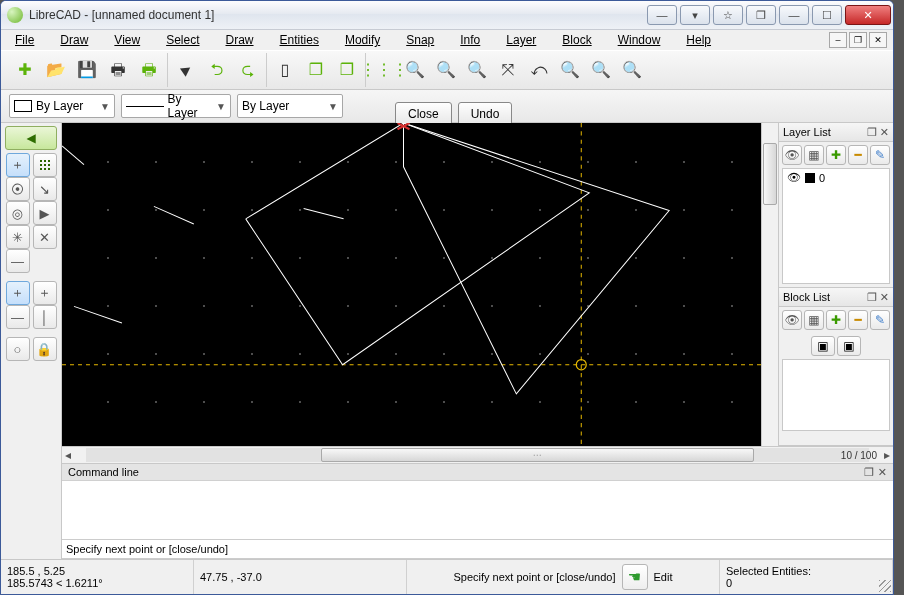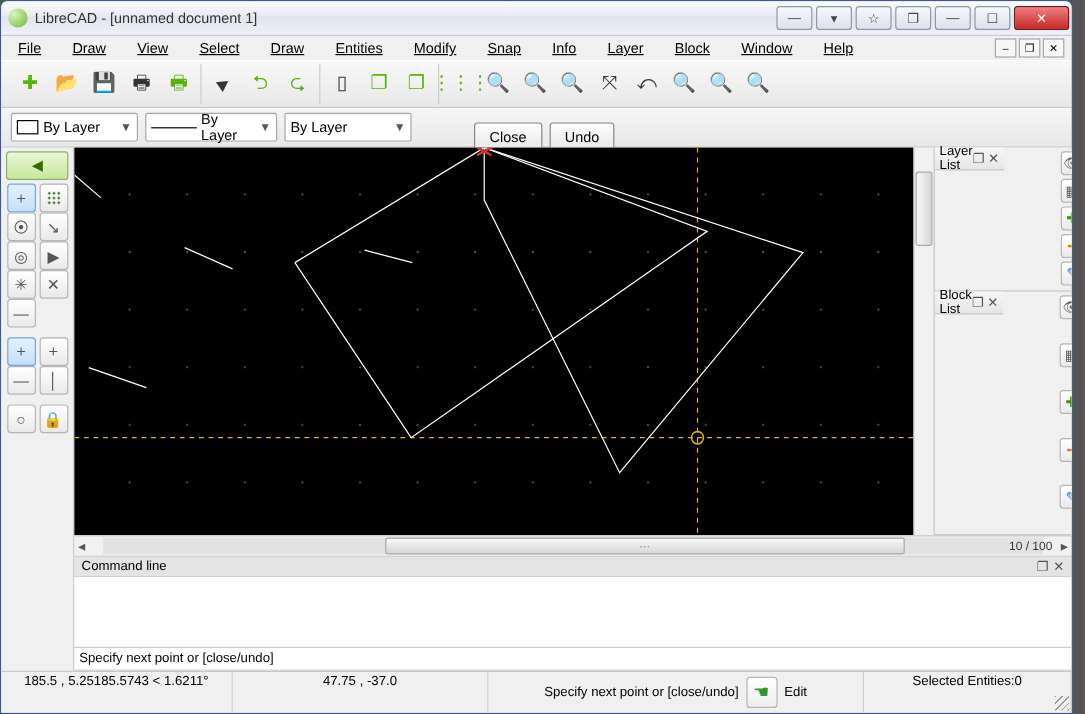--- a/index.html
+++ b/index.html
@@ -126,21 +126,21 @@
     display:flex; align-items:center; position:relative;
   }
   .hscroll .track { flex:1; height:14px; margin:0 12px; background:#e2e2e2; position:relative;}
   .hscroll .thumb { position:absolute; left:30%; width:55%; top:0; bottom:0; background:linear-gradient(#f8f8f8,#d7d7d7); border:1px solid #a9a9a9; border-radius:2px; display:flex; align-items:center; justify-content:center; color:#888; font-size:9px;}
   .hscroll .zoom { position:absolute; right:16px; font-size:10px; color:#333;}
   .hscroll .arrow { width:12px; text-align:center; color:#555;}
   .vscrollbar { width:16px; background:#f1f1f1; border-left:1px solid #c8c8c8; display:flex; flex-direction:column;}
   .vscrollbar .vthumb { margin:20px 1px 0; height:60px; background:linear-gradient(90deg,#f8f8f8,#d7d7d7); border:1px solid #a9a9a9; border-radius:2px;}
   
   .right-dock { width:114px; background:var(--win-bg); border-left:1px solid #c8c8c8; display:flex; flex-direction:column; }
-  .dock-panel { border-bottom:1px solid #c8c8c8; display:flex; flex-direction:row;gap:44px;}
+  .dock-panel { border-bottom:1px solid #c8c8c8; display:flex; flex-direction:column;}
   .dock-header {
     height:18px; background:linear-gradient(#f6f6f6,#e6e6e6);
     border-bottom:1px solid #c8c8c8; display:flex; align-items:center;
     padding:0 4px; font-size:11px;
   }
   .dock-header .hicons { margin-left:auto; display:flex; gap:3px; color:#555;}
   .dock-tools { display:flex; gap:2px; padding:3px; flex-wrap:wrap;}
   .dock-btn {
     width:18px; height:18px; border:1px solid #b6b6b6; border-radius:3px;
     background:linear-gradient(#fff,#eaeaea); display:flex; align-items:center; justify-content:center;
@@ -156,21 +156,21 @@
   .cmd-header { height:16px; background:var(--panel-header); border-bottom:1px solid #d0d0d0;
     display:flex; align-items:center; padding:0 6px; font-size:11px;}
   .cmd-header .hicons { margin-left:auto; display:flex; gap:4px; color:#555;}
   .cmd-log { height:58px; background:#fff; border-bottom:1px solid #ccc;}
   .cmd-input-row { height:18px; background:#fff; border-bottom:1px solid #ccc; display:flex; align-items:center; padding:0 4px; font-size:11px;}
   
   .statusbar {
     height:34px; background:var(--win-bg); border-top:1px solid #c8c8c8;
     display:flex; font-size:11px;
   }
-  .status-cell { border-right:1px solid #d0d0d0; padding:2px 6px; display:flex; flex-direction:row; justify-content:center; }
+  .status-cell { border-right:1px solid #d0d0d0; padding:2px 6px; display:flex; flex-direction:column; justify-content:center; }
   .status-cell.coords { width:180px;}
   .status-cell.coords2 { width:200px;}
   .status-cell.prompt { flex:1; flex-direction:row; align-items:center; gap:6px;}
   .status-cell.sel { width:160px;}
   .back-icon {
     width:24px; height:24px; border:1px solid #b6b6b6; border-radius:3px; background:linear-gradient(#fff,#eee);
     display:flex; align-items:center; justify-content:center; color:#2e9a2e; font-size:15px;
   }
   .resize-grip { position:absolute; right:2px; bottom:2px; width:12px; height:12px;
     background:repeating-linear-gradient(135deg,#999 0 1px,transparent 1px 4px);}

